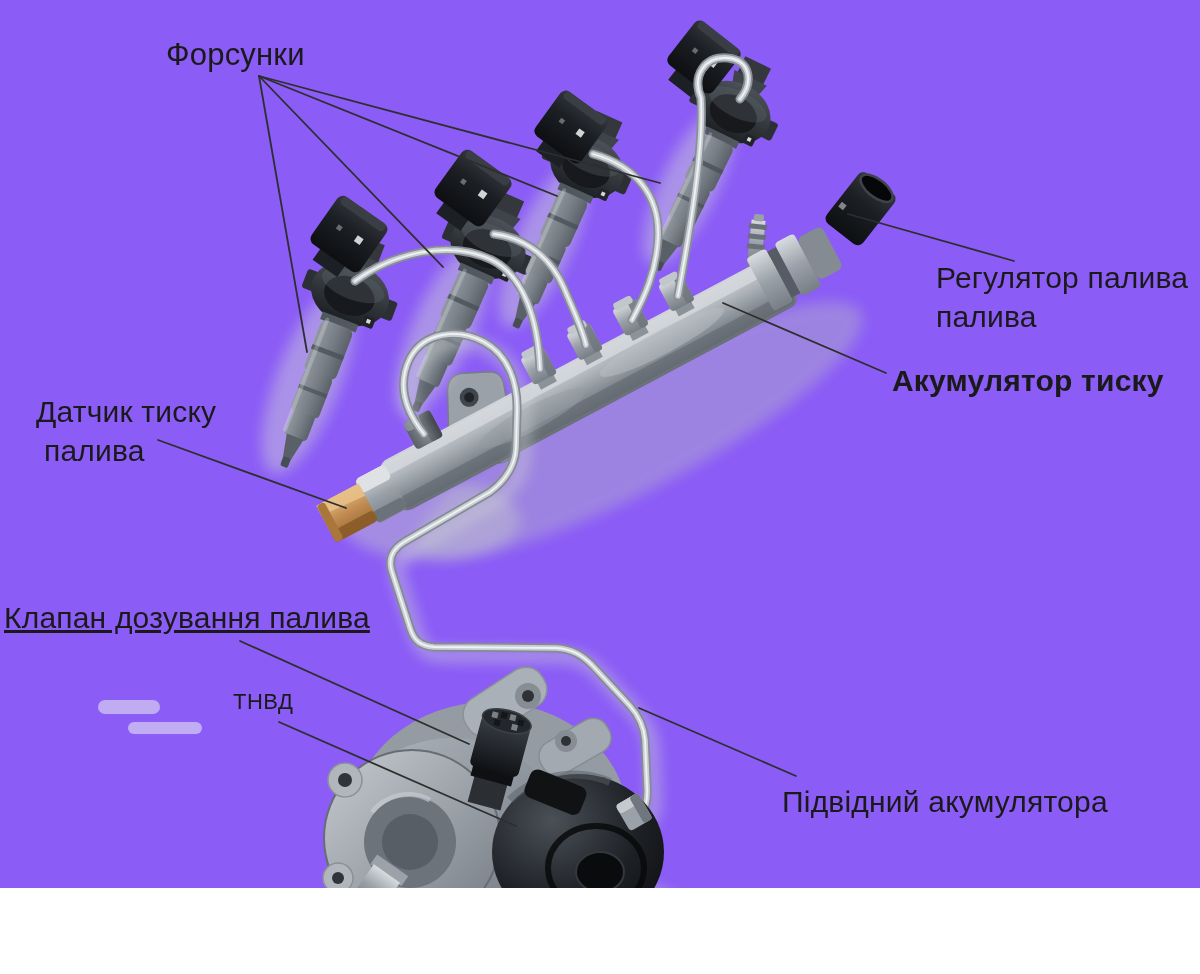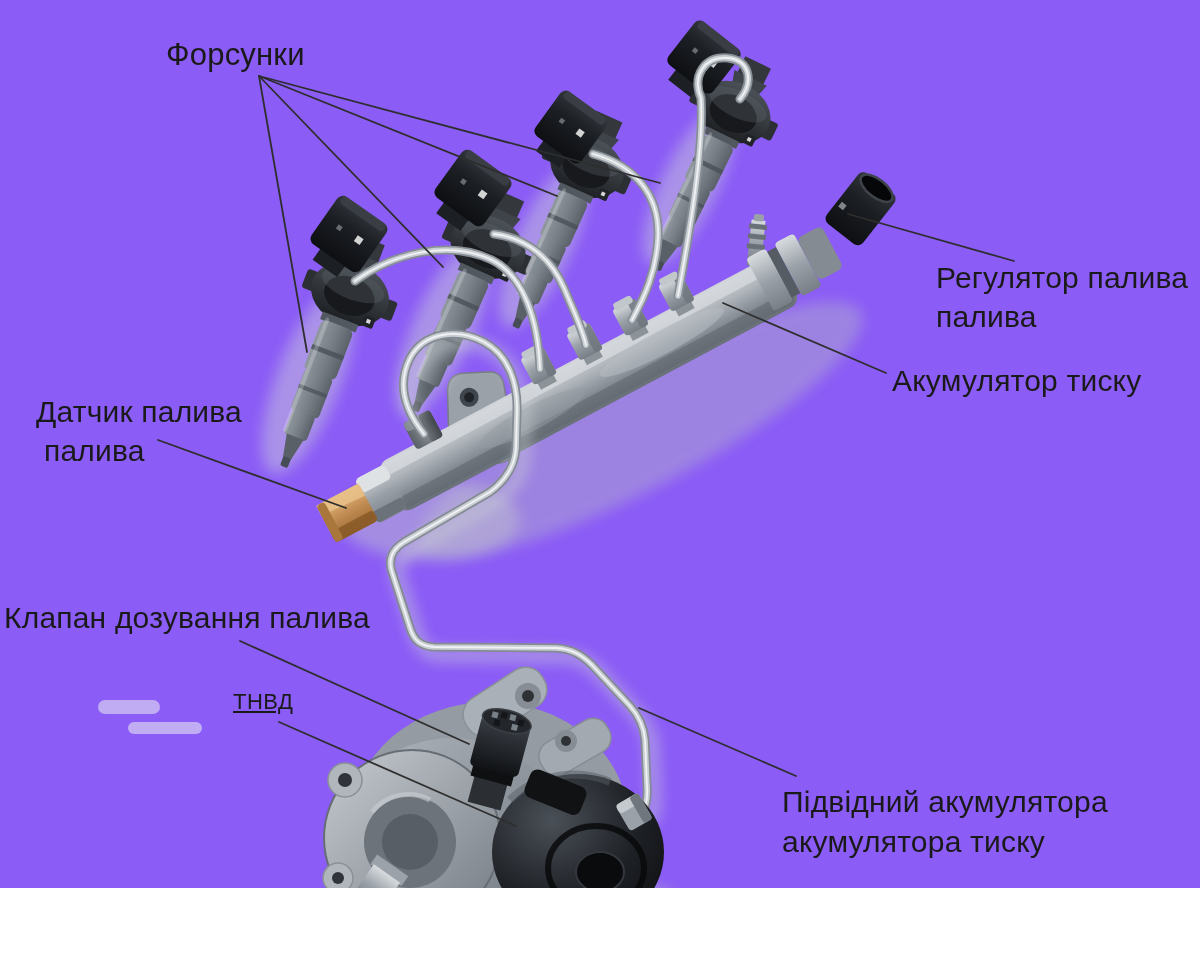--- a/index.html
+++ b/index.html
@@ -1,21 +1,21 @@
 <!DOCTYPE html>
 <html><head>
 <meta charset="utf-8">
 <style>
   html,body{margin:0;padding:0;background:#ffffff;}
   .stage{position:relative;width:1200px;height:888px;background:#8b5cf6;overflow:hidden;
          font-family:"Liberation Sans",sans-serif;}
   .stage svg{position:absolute;left:0;top:0;}
   .lbl{position:absolute;color:#1a1a1a;font-size:30px;line-height:38px;
        white-space:nowrap;letter-spacing:0.2px;}
-  .lbl.small{font-size:22px;line-height:24px;letter-spacing:0.5px;text-decoration:underline;}
+  .lbl.small{font-size:22px;line-height:24px;letter-spacing:0.5px;}
   .lbl .l2{display:block;}
   .indent{padding-left:8px;}
 </style>
 </head>
 <body>
 
 <div class="stage">
 
 <svg width="1200" height="974" viewBox="0 0 1200 974">
   <defs>
@@ -321,29 +321,28 @@
   </g>
 </svg>
 
 <div class="lbl" style="left:166px;top:36px;font-size:31px;">Форсунки</div>
 
 <div class="lbl" style="left:936px;top:258px;line-height:39px;">
   <span class="l2">Регулятор палива</span>
   <span class="l2">палива</span>
 </div>
 
-<div class="lbl" style="left:892px;top:362px;">Акумулятор тиску</div>
+<div class="lbl" style="left:892px;top:362px;font-weight:bold;">Акумулятор тиску</div>
 
 <div class="lbl" style="left:36px;top:392px;line-height:39px;">
-  <span class="l2">Датчик палива</span>
+  <span class="l2">Датчик тиску</span>
   <span class="l2 indent">палива</span>
 </div>
 
-<div class="lbl" style="left:4px;top:599px;">Клапан дозування палива</div>
+<div class="lbl" style="left:4px;top:599px;text-decoration:underline;">Клапан дозування палива</div>
 
 <div class="lbl small" style="left:233px;top:690px;">ТНВД</div>
 
 <div class="lbl" style="left:782px;top:782px;line-height:40px;">
   <span class="l2">Підвідний акумулятора</span>
-  <span class="l2">акумулятора тиску</span>
 </div>
 
 </div>
 
 </body></html>

